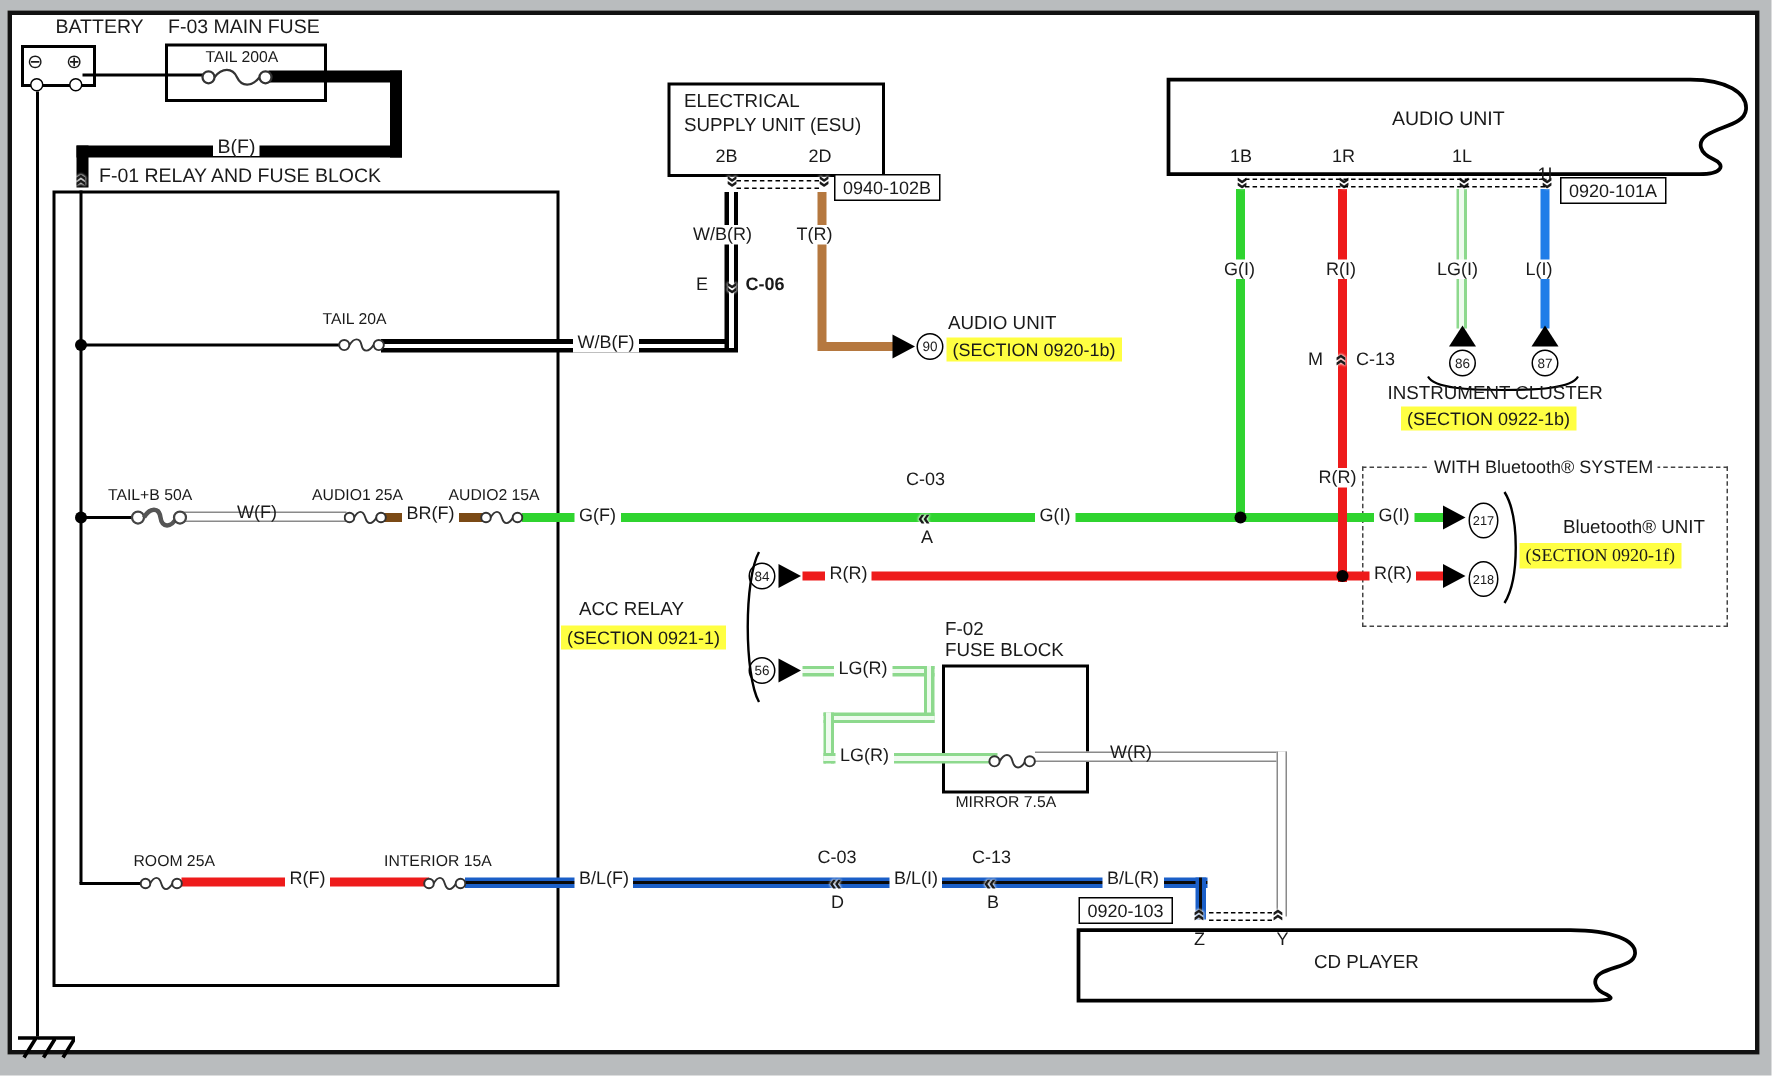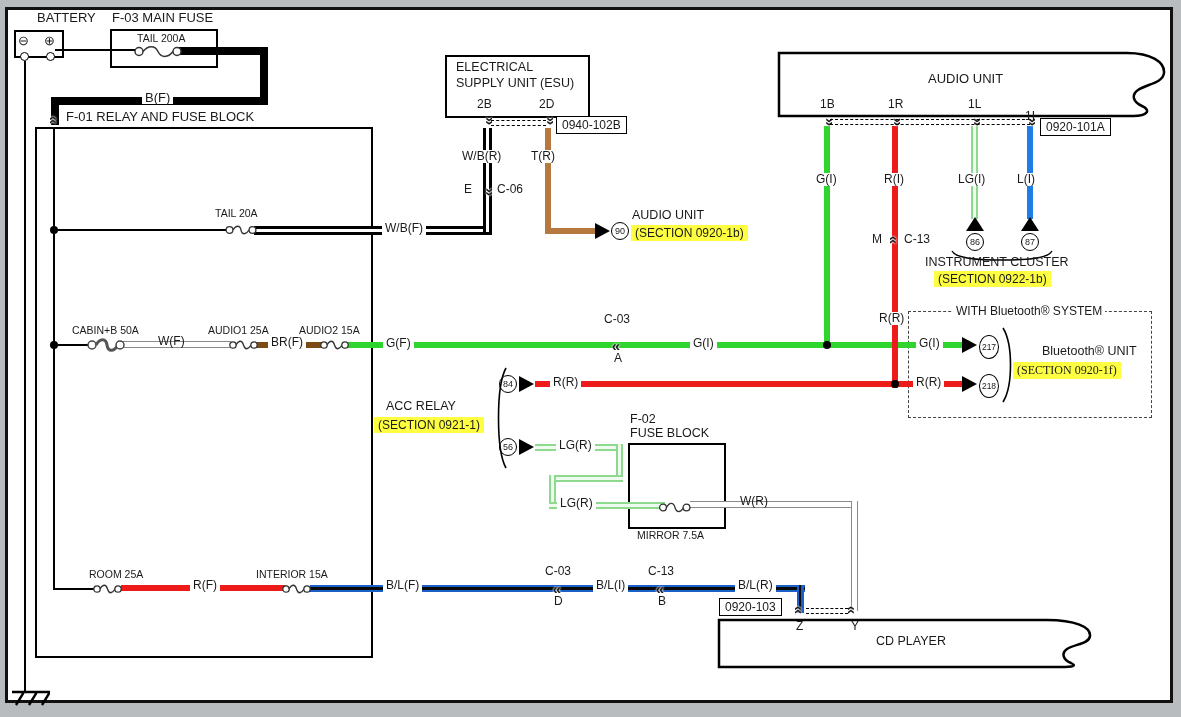--- a/index.html
+++ b/index.html
@@ -239,21 +239,21 @@
       </svg>
   </div>
 
   <div class="lbl t13" style="left:14px; top:11px;margin-left:23px;">BATTERY</div>
   <div class="lbl t13" style="left:112px; top:11px;">F-03  MAIN FUSE</div>
   <div class="lbl t11" style="left:137px; top:32px;">TAIL 200A</div>
   <div class="lbl t13 onwire" style="left:142px; top:91px;">B(F)</div>
 
   <div class="lbl t13" style="left:66px; top:110px;">F-01  RELAY AND FUSE BLOCK</div>
   <div class="lbl t11" style="left:215px; top:207px;">TAIL 20A</div>
-  <div class="lbl t11" style="left:72px; top:324px;">CABIN+B 50A</div>
+  <div class="lbl t11" style="left:72px; top:324px;">TAIL+B 50A</div>
   <div class="lbl t11" style="left:208px; top:324px;">AUDIO1 25A</div>
   <div class="lbl t11" style="left:299px; top:324px;">AUDIO2 15A</div>
   <div class="lbl t11" style="left:76px; top:568px;padding-left:13px;">ROOM 25A</div>
   <div class="lbl t11" style="left:256px; top:568px;">INTERIOR 15A</div>
 
   <div class="lbl t12 onwire" style="left:382px; top:222px;">W/B(F)</div>
   <div class="lbl t12 onwire" style="left:459px; top:150px;">W/B(R)</div>
   <div class="lbl t12 onwire" style="left:528px; top:150px;">T(R)</div>
   <div class="lbl t12" style="left:158px; top:335px;">W(F)</div>
   <div class="lbl t12 onwire" style="left:268px; top:336px;">BR(F)</div>
@@ -274,21 +274,21 @@
   <div class="lbl t12 onwire" style="left:383px; top:579px;">B/L(F)</div>
   <div class="lbl t12 onwire" style="left:593px; top:579px;">B/L(I)</div>
   <div class="lbl t12 onwire" style="left:735px; top:579px;">B/L(R)</div>
 
   <div class="lbl t125" style="left:456px; top:61px;">ELECTRICAL</div>
   <div class="lbl t125" style="left:456px; top:77px;">SUPPLY UNIT (ESU)</div>
   <div class="lbl t12" style="left:477px; top:98px;">2B</div>
   <div class="lbl t12" style="left:539px; top:98px;">2D</div>
   <div class="codebox" style="left:556px; top:116px;">0940-102B</div>
   <div class="lbl t12" style="left:464px; top:183px;">E</div>
-  <div class="lbl t12" style="left:497px; top:183px;">C-06</div>
+  <div class="lbl t12" style="left:497px; top:183px;font-weight:bold;">C-06</div>
 
   <div class="lbl t125" style="left:632px; top:209px;">AUDIO UNIT</div>
   <div class="ybox" style="left:631px; top:225px;">(SECTION 0920-1b)</div>
 
   <div class="lbl t13" style="left:928px; top:72px;">AUDIO UNIT</div>
   <div class="lbl t12" style="left:820px; top:98px;">1B</div>
   <div class="lbl t12" style="left:888px; top:98px;">1R</div>
   <div class="lbl t12" style="left:968px; top:98px;">1L</div>
   <div class="lbl t12" style="left:1025px; top:110px;">1I</div>
   <div class="codebox" style="left:1040px; top:118px;">0920-101A</div>

